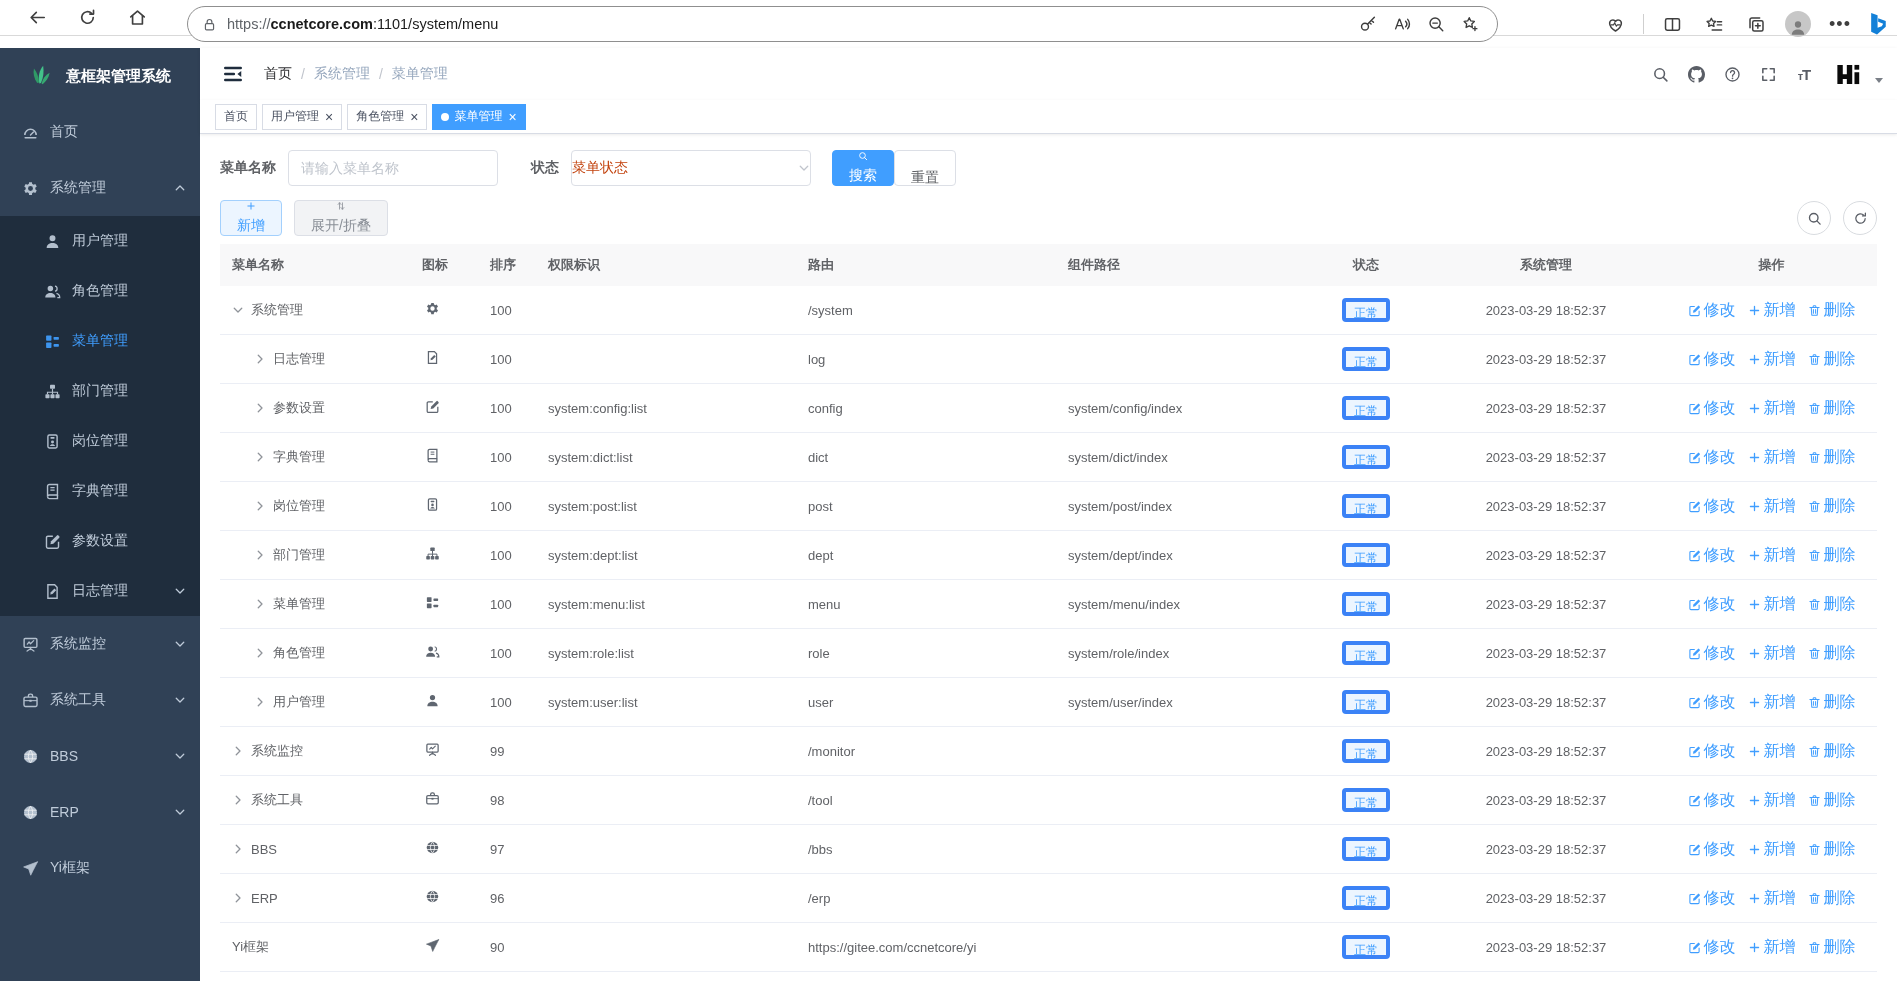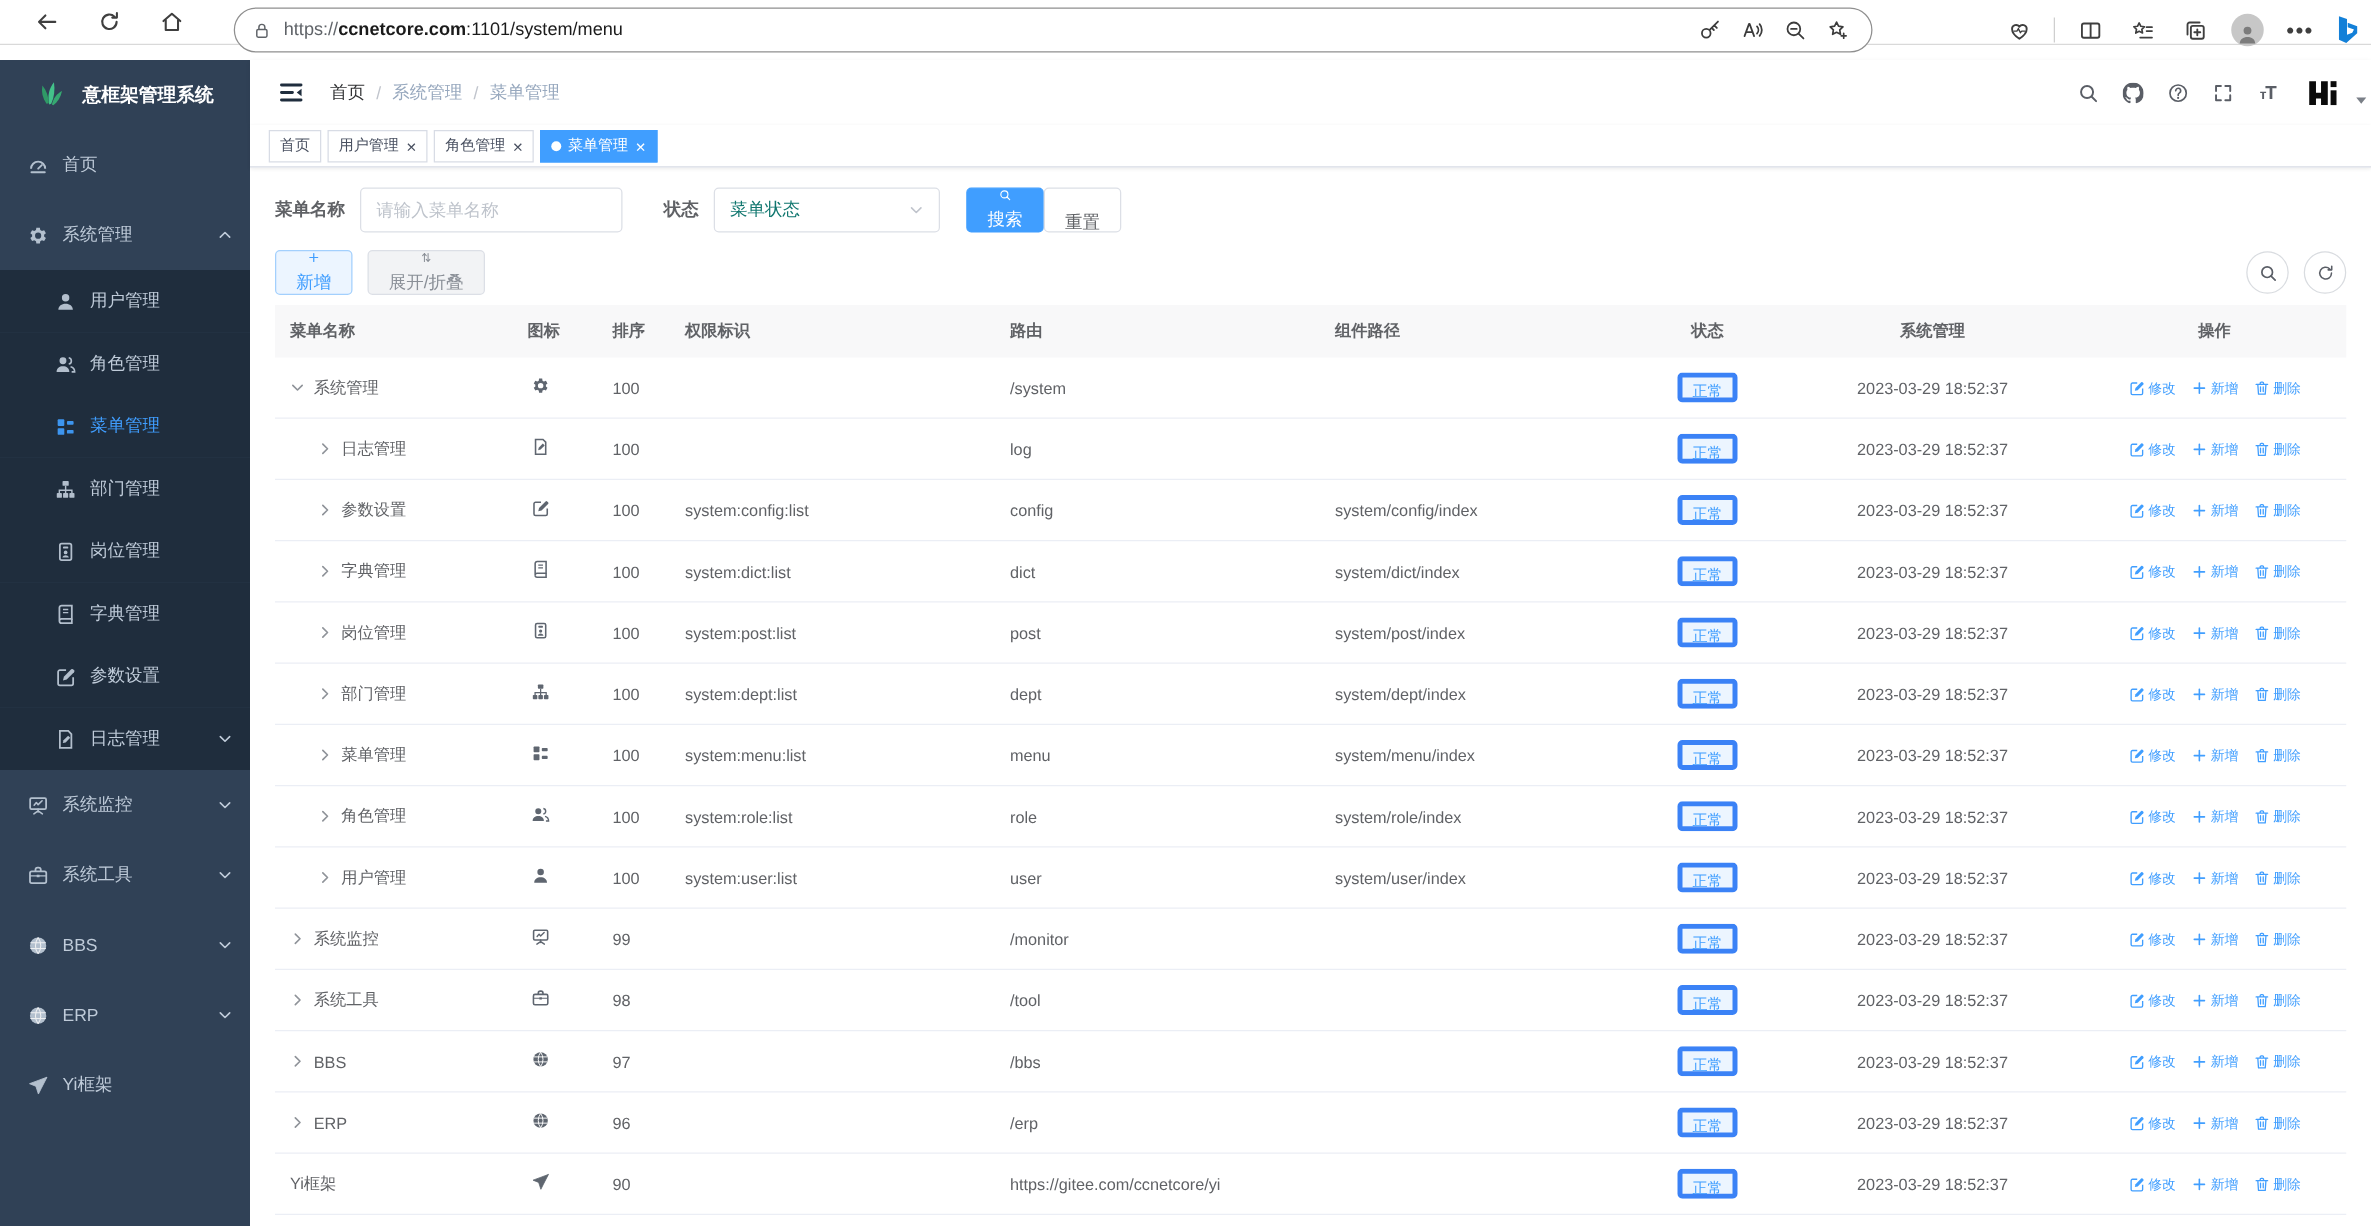--- a/index.html
+++ b/index.html
@@ -50,21 +50,21 @@
   
   .main { position:absolute; top:48px; left:200px; width:1697px; height:933px; background:#fff; }
   .navbar { height:52px; display:flex; align-items:center; padding:0 18px 0 22px;
     box-shadow:0 1px 4px rgba(0,21,41,.08); position:relative; background:#fff; }
   .burger { width:22px; height:22px; color:#1f2d3d; margin-right:20px; }
   .burger svg { width:22px; height:22px; }
   .bc { display:flex; align-items:center; font-size:14px; gap:9px; }
   .bc .crumb { color:#97a8be; }
   .bc .crumb.first { color:#303133; }
   .bc .sep { color:#c0c4cc; }
-  .nav-right { position:absolute; right:4px; top:0; height:52px; display:flex; align-items:center; gap:8px; }
+  .nav-right { position:absolute; right:14px; top:0; height:52px; display:flex; align-items:center; gap:8px; }
   .nicon { width:28px; height:28px; display:flex; align-items:center; justify-content:center; color:#5a5e66; }
   .nicon svg { width:17px; height:17px; }
   .fontsize { font-size:15px; font-weight:700; color:#5a5e66; letter-spacing:-1px; }
   .fontsize .small { font-size:11px; }
   .yilogo { width:27px; height:27px; color:#0b0b0b; margin-left:8px; }
   .yilogo svg { width:27px; height:27px; }
   .caret-down { width:0; height:0; border-left:4.5px solid transparent; border-right:4.5px solid transparent;
     border-top:5.5px solid #7a7f87; margin-left:6px; margin-top:12px; }
 
   .tagsbar { height:34px; border-bottom:1px solid #d8dce5; box-shadow:0 1px 3px rgba(0,0,0,.08);
@@ -76,22 +76,22 @@
   .tag.active { background:#409eff; border-color:#409eff; color:#fff; }
 
   .content { padding:16px 20px 0 20px; }
 
   
   .search-row { display:flex; align-items:center; height:36px; margin-bottom:14px; }
   .f-label { font-size:14px; font-weight:700; color:#606266; margin-right:12px; }
   .f-input { width:210px; height:36px; border:1px solid #dcdfe6; border-radius:4px; padding:0 12px;
     font-size:14px; color:#606266; outline:none; font-family:inherit; }
   .f-input::placeholder { color:#bfc4cc; }
-  .f-select { width:181px; height:36px; border:1px solid #dcdfe6; border-radius:4px; padding:0 12px;
-    font-size:14px; color:#0f766e; display:flex; align-items:center; justify-content:space-between;
+  .f-select { width:240px; height:36px; border:1px solid #dcdfe6; border-radius:4px; padding:0 0;
+    font-size:14px; color:#c2410c; display:flex; align-items:center; justify-content:space-between;
     margin-left:33px; cursor:pointer; }
   .f-select .chev { position:static; color:#c0c4cc; transform:rotate(90deg); }
   .btn { height:36px; border-radius:4px; font-size:14px; display:inline-flex; align-items:center;
     justify-content:center; gap:6px; cursor:pointer; border:1px solid transparent; padding:0 16px;
     font-family:inherit;flex-direction:column; }
   .btn svg { width:14px; height:14px; }
   .btn-primary { background:#409eff; border-color:#409eff; color:#fff; margin-left:21px; }
   .btn-plain { background:#fff; border-color:#dcdfe6; color:#606266; margin-left:0;gap:20px; }
   .btn-lightblue { background:#ecf5ff; border-color:#a3d0fd; color:#409eff; }
   .btn-gray { background:#f2f3f5; border-color:#dcdfe6; color:#8a8f97; margin-left:12px; }
@@ -113,21 +113,21 @@
   .cell.ctr { padding-left:0; text-align:center; }
   .name-cell { display:flex; align-items:center; gap:7px; }
   .trow.lvl1 .name-cell { padding-left:34px; }
   .tree-arrow { width:12px; height:12px; color:#8f9399; flex:0 0 auto; cursor:pointer; }
   .tree-arrow svg { width:12px; height:12px; display:block; }
   .tree-arrow.open { transform:rotate(90deg); }
   .t-ico { width:15px; height:15px; color:#5f6670; margin-left:3px; }
   .tag-ok { display:inline-block; min-width:40px; height:24px; line-height:22px; background:#ecf5ff;
     border:4px solid #3b82f6; border-radius:4px; color:#409eff; font-size:12px; padding:0 8px; }
   .ops { display:flex; justify-content:center; gap:12px; }
-  .op { display:inline-flex; align-items:center; gap:3px; color:#409eff; font-size:11px; cursor:pointer;
+  .op { display:inline-flex; align-items:center; gap:3px; color:#409eff; font-size:16px; cursor:pointer;
     white-space:nowrap; }
   .op svg { width:13px; height:13px; }
 </style>
 </head>
 <body>
 
 <svg width="0" height="0" style="position:absolute">
   <defs>
     <symbol id="i-chev" viewBox="0 0 24 24">
         <path d="M8.5 4.5l7.5 7.5-7.5 7.5" fill="none" stroke="currentColor" stroke-width="2.6" stroke-linecap="round" stroke-linejoin="round"></path>

